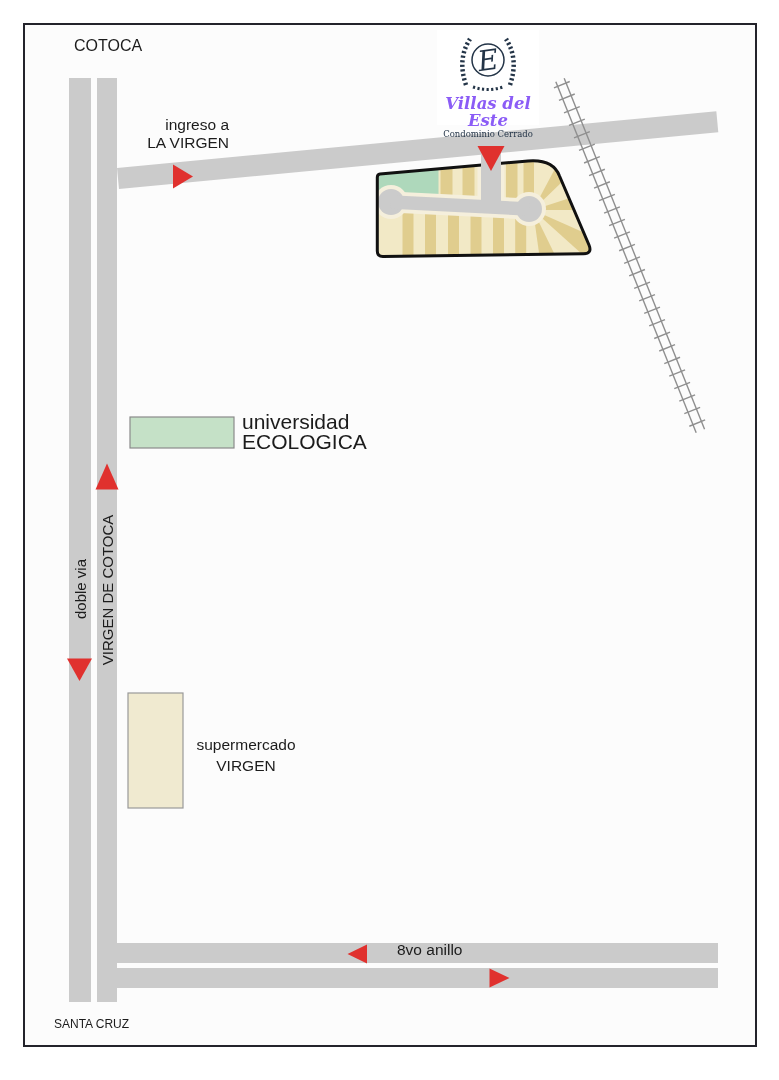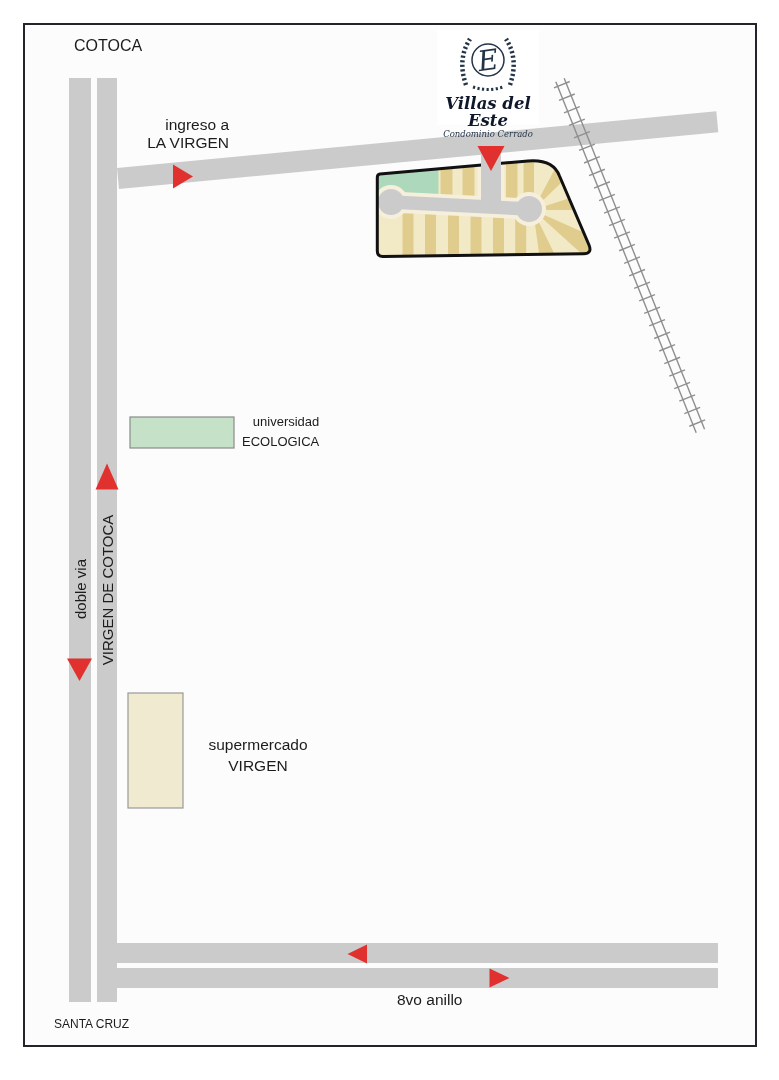--- a/index.html
+++ b/index.html
@@ -9,33 +9,33 @@
   }
   .frame{
     position:absolute;left:23px;top:23px;width:734px;height:1024px;
     box-sizing:border-box;border:2px solid #23232b;background:#fcfcfc;
   }
   .map-svg{position:absolute;left:0;top:0;width:779px;height:1080px;pointer-events:none;}
   .lbl{position:absolute;white-space:nowrap;}
   .lbl-cotoca{left:74px;top:37px;font-size:16px;}
   .lbl-santacruz{left:54px;top:1017px;font-size:12px;}
   .lbl-ingreso{left:133px;top:116px;width:96px;text-align:right;font-size:15.5px;line-height:18px;}
-  .lbl-universidad{left:242px;top:412px;font-size:13px;line-height:20px;text-align:right;}
-  .lbl-supermercado{left:204px;top:734px;width:108px;text-align:center;font-size:15.5px;line-height:21px;}
-  .lbl-anillo{left:397px;top:991px;font-size:15.5px;}
+  .lbl-universidad{left:242px;top:412px;font-size:21px;line-height:20px;}
+  .lbl-supermercado{left:192px;top:734px;width:108px;text-align:center;font-size:15.5px;line-height:21px;}
+  .lbl-anillo{left:397px;top:941px;font-size:15.5px;}
   .lbl-rot{transform:translate(-50%,-50%) rotate(-90deg);font-size:15px;}
   .lbl-doblevia{left:80px;top:589px;}
   .lbl-virgen{left:107px;top:590px;}
   .logo{
     position:absolute;left:437px;top:30px;width:102px;height:95px;
     background:#ffffff;text-align:center;
   }
   .logo-name{font-family:"DejaVu Serif",serif;font-style:italic;font-weight:600;
-    font-size:16.5px;color:#0f172a;line-height:17px;margin-top:-1px;}
-  .logo-sub{font-family:"DejaVu Serif",serif;font-style:italic;
+    font-size:16.5px;color:#8b5cf6;line-height:17px;margin-top:-1px;}
+  .logo-sub{font-family:"DejaVu Serif",serif;
     font-size:8.5px;color:#233447;line-height:11px;}
   .mono{font-family:"DejaVu Serif",serif;font-style:italic;}
 </style>
 </head>
 <body>
 
 <div class="frame"></div>
 
 <svg class="map-svg" viewBox="0 0 779 1080">
   <defs>

